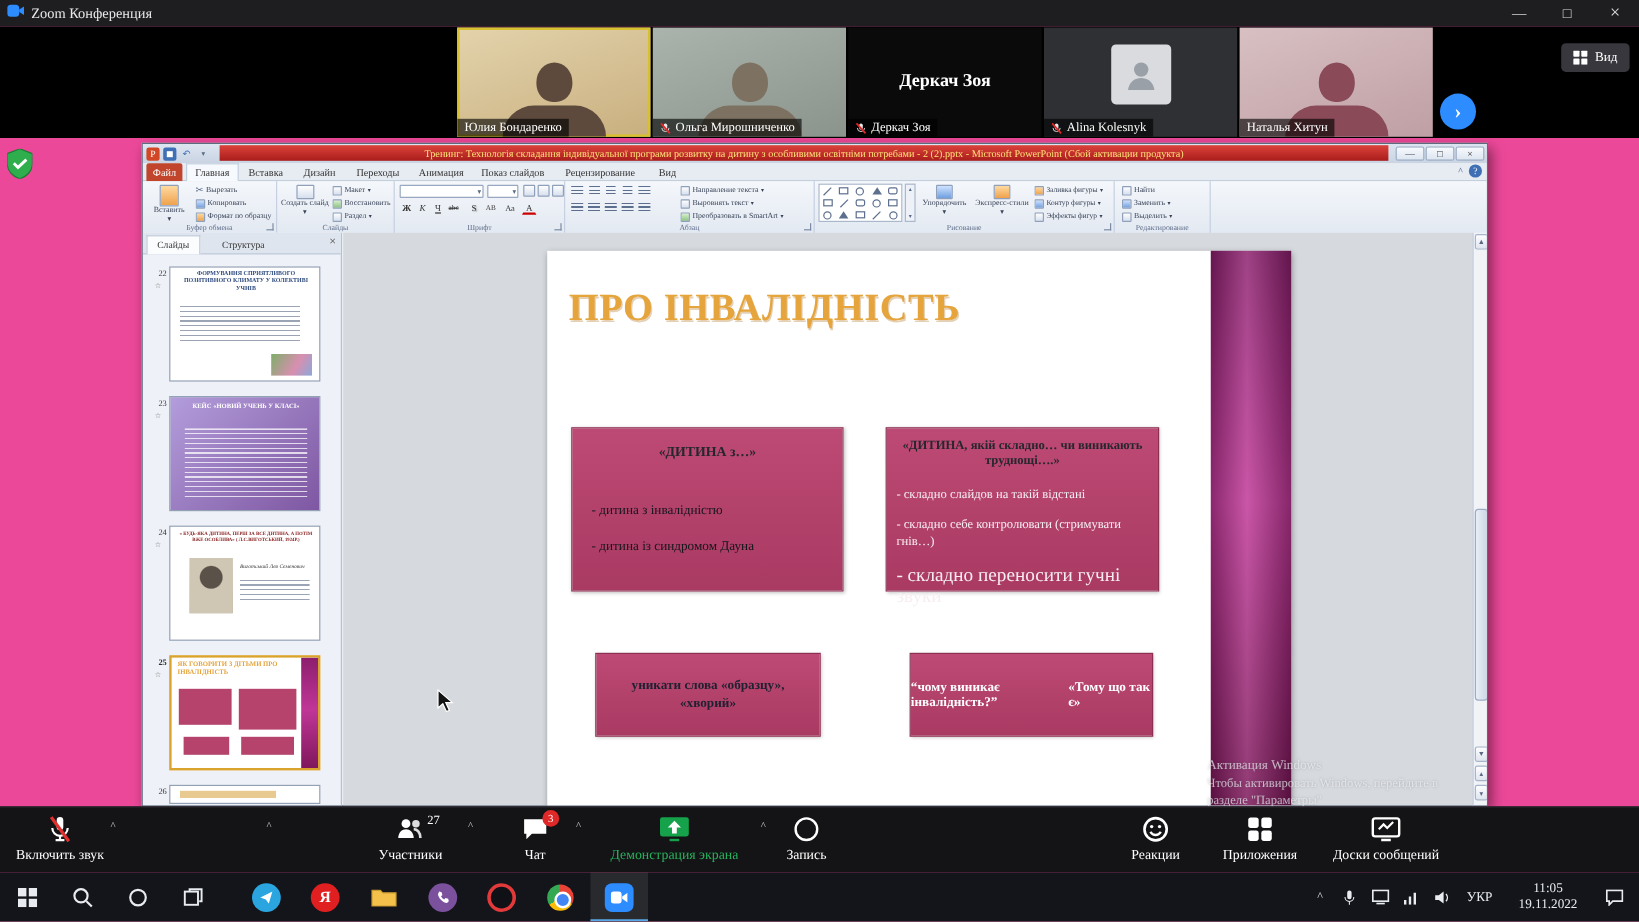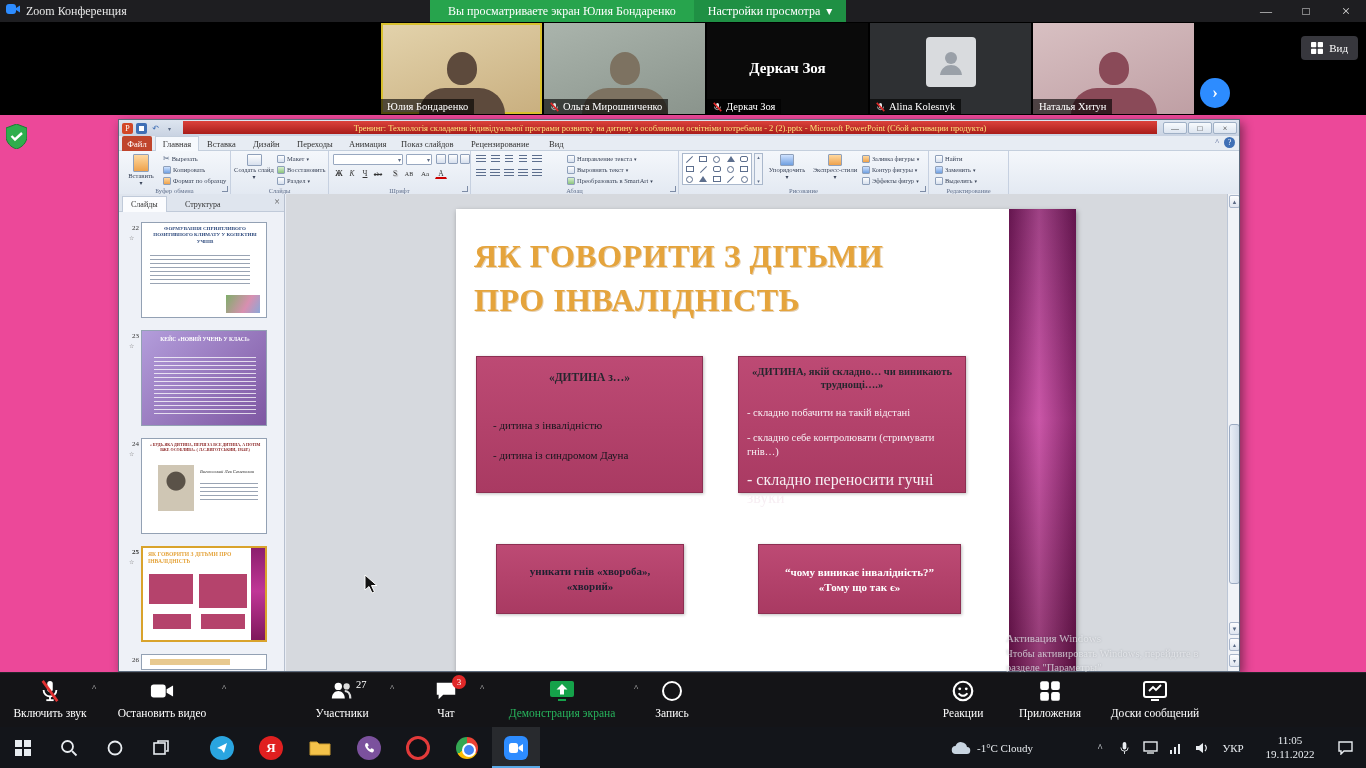--- a/index.html
+++ b/index.html
@@ -128,27 +128,20 @@
   <div id="ztitle">
     <div id="zt-left">
       <span>
         <svg width="14" height="14" viewBox="0 0 14 14">
             <rect x="0" y="2" width="10" height="10" rx="3" fill="#2d8cff"></rect>
             <path d="M10 6l4-2.5v7L10 8z" fill="#2d8cff"></path>
           </svg>
       </span>
       <span>Zoom Конференция</span>
     </div>
-    <div id="zbanner">
-      <span id="zb-text">Вы просматриваете экран Юлия Бондаренко</span>
-      <span id="zb-set">
-        <span>Настройки просмотра</span>
-        <span>▾</span>
-      </span>
-    </div>
     <div id="zt-ctrl">
       <span class="wbtn">—</span>
       <span class="wbtn">□</span>
       <span class="wbtn" style="font-size:15px">×</span>
     </div>
   </div>
 
   <div id="vstrip">
     <div class="vtile active" style="left:381px;background:linear-gradient(160deg,#e3d3ac,#c9af7f)">
       <div class="sil" style="--c:#5d4a3c"></div>
@@ -499,38 +492,37 @@
         <span class="tnum">26</span>
         <div class="thumb" style="height:16px">
           <div style="position:absolute;left:8px;top:4px;width:80px;height:6px;background:#e8c98f"></div>
         </div>
       </div>
     </div>
 
     <div id="p-canvas"></div>
     <div id="p-slide">
       <div id="s-title">
-        <div>ЯК ГОВОРИТИ З ДІТЬМИ</div>
         <div>ПРО ІНВАЛІДНІСТЬ</div>
       </div>
       <div class="sbox" style="left:20px;top:147px;width:227px;height:137px;padding:14px 10px 0">
         <div class="bh" style="font-size:11.5px">«ДИТИНА з…»</div>
         <div style="position:absolute;left:16px;top:62px;font-size:11px;color:#15151c">- дитина з інвалідністю</div>
         <div style="position:absolute;left:16px;top:92px;font-size:11px;color:#15151c">- дитина із синдромом Дауна</div>
       </div>
       <div class="sbox" style="left:282px;top:147px;width:228px;height:137px;padding:8px 10px 0">
         <div class="bh" style="font-size:10.5px;line-height:1.25">«ДИТИНА, якій складно…  чи виникають труднощі….»</div>
-        <div style="position:absolute;left:8px;top:50px;font-size:10.5px;color:#f7eef3">- складно побачити на такій відстані</div>
+        <div style="position:absolute;left:8px;top:50px;font-size:10.5px;color:#f7eef3">- складно слайдов на такій відстані</div>
         <div style="position:absolute;left:8px;top:74px;width:200px;font-size:10.5px;color:#f7eef3;line-height:1.3">- складно себе контролювати (стримувати гнів…)</div>
         <div style="position:absolute;left:8px;top:114px;font-size:16px;color:#f7eef3">- складно переносити гучні звуки</div>
       </div>
       <div class="sbox" style="left:40px;top:335px;width:188px;height:70px;display:flex;align-items:center;justify-content:center">
-        <div style="font-size:11px;font-weight:bold;color:#1f2030;text-align:center;width:150px;line-height:1.4">уникати гнів «хвороба», «хворий»</div>
-      </div>
-      <div class="sbox" style="left:302px;top:335px;width:203px;height:70px;display:flex;flex-direction:column;align-items:center;justify-content:center;gap:3px">
+        <div style="font-size:11px;font-weight:bold;color:#1f2030;text-align:center;width:150px;line-height:1.4">уникати слова «образцу», «хворий»</div>
+      </div>
+      <div class="sbox" style="left:302px;top:335px;width:203px;height:70px;display:flex;flex-direction:row;align-items:center;justify-content:center;gap:3px">
         <div style="font-size:11px;font-weight:bold;color:#fff">“чому виникає інвалідність?”</div>
         <div style="font-size:11px;font-weight:bold;color:#fff">«Тому що так є»</div>
       </div>
       <div id="purplebar"></div>
     </div>
 
     <div id="p-scroll">
       <span class="scb" style="top:1px">▲</span>
       <div id="scthumb"></div>
       <span class="scb" style="top:428px">▼</span>
@@ -558,27 +550,20 @@
       <svg width="22" height="24" viewBox="0 0 24 26">
           <rect x="9" y="2" width="6" height="12" rx="3" fill="#fff"></rect>
           <path d="M5 12a7 7 0 0 0 14 0" fill="none" stroke="#fff" stroke-width="2"></path>
           <line x1="12" y1="19" x2="12" y2="23" stroke="#fff" stroke-width="2"></line>
           <line x1="8" y1="23" x2="16" y2="23" stroke="#fff" stroke-width="2"></line>
           <line x1="4" y1="2" x2="20" y2="24" stroke="#e03030" stroke-width="3"></line>
         </svg>
       <span class="lbl">Включить звук</span>
     </div>
     <span class="caret" style="left:92px">^</span>
-    <div class="tbi" style="left:104px;width:116px">
-      <svg width="24" height="24" viewBox="0 0 26 24">
-          <rect x="1" y="5" width="16" height="14" rx="3" fill="#fff"></rect>
-          <path d="M18 10l7-4v12l-7-4z" fill="#fff"></path>
-        </svg>
-      <span class="lbl">Остановить видео</span>
-    </div>
     <span class="caret" style="left:222px">^</span>
     <div class="tbi" style="left:296px;width:92px">
       <svg width="24" height="24" viewBox="0 0 26 24">
           <circle cx="9" cy="7" r="4" fill="#fff"></circle>
           <path d="M2 20c0-5 3.5-8 7-8s7 3 7 8z" fill="#fff"></path>
           <circle cx="18" cy="7" r="3.4" fill="#fff" opacity=".85"></circle>
           <path d="M16 12c3 0 6 2.6 6 8" fill="none" stroke="#fff" stroke-width="2.4" opacity=".85"></path>
         </svg>
       <span class="lbl">Участники</span>
       <span class="count" style="left:60px;top:0">27</span>
@@ -696,26 +681,20 @@
     </div>
     <div class="tki activeapp" style="left:492px;width:48px">
       <span style="width:24px;height:24px;border-radius:6px;background:#2d8cff;display:flex;align-items:center;justify-content:center">
         <svg width="14" height="12" viewBox="0 0 14 12">
             <rect x="0" y="1" width="9" height="10" rx="2.5" fill="#fff"></rect>
             <path d="M9.5 5l4.5-3v8l-4.5-3z" fill="#fff"></path>
           </svg>
       </span>
     </div>
 
-    <div class="tray" style="left:938px;width:108px;gap:6px">
-      <svg width="20" height="14" viewBox="0 0 20 14">
-          <path d="M5 13a4 4 0 0 1-.5-8A6 6 0 0 1 16 6a3.5 3.5 0 0 1-.5 7z" fill="#c8d4e0"></path>
-        </svg>
-      <span>-1°C Cloudy</span>
-    </div>
     <div class="tray" style="left:1088px;width:24px;font-size:10px">^</div>
     <div class="tray" style="left:1112px;width:24px">
       <svg width="11" height="14" viewBox="0 0 12 15">
           <rect x="4" y="1" width="4" height="8" rx="2" fill="#e8ecf0"></rect>
           <path d="M2 7a4 4 0 0 0 8 0" fill="none" stroke="#e8ecf0"></path>
           <line x1="6" y1="11" x2="6" y2="14" stroke="#e8ecf0"></line>
         </svg>
     </div>
     <div class="tray" style="left:1138px;width:24px">
       <svg width="15" height="13" viewBox="0 0 15 13">

